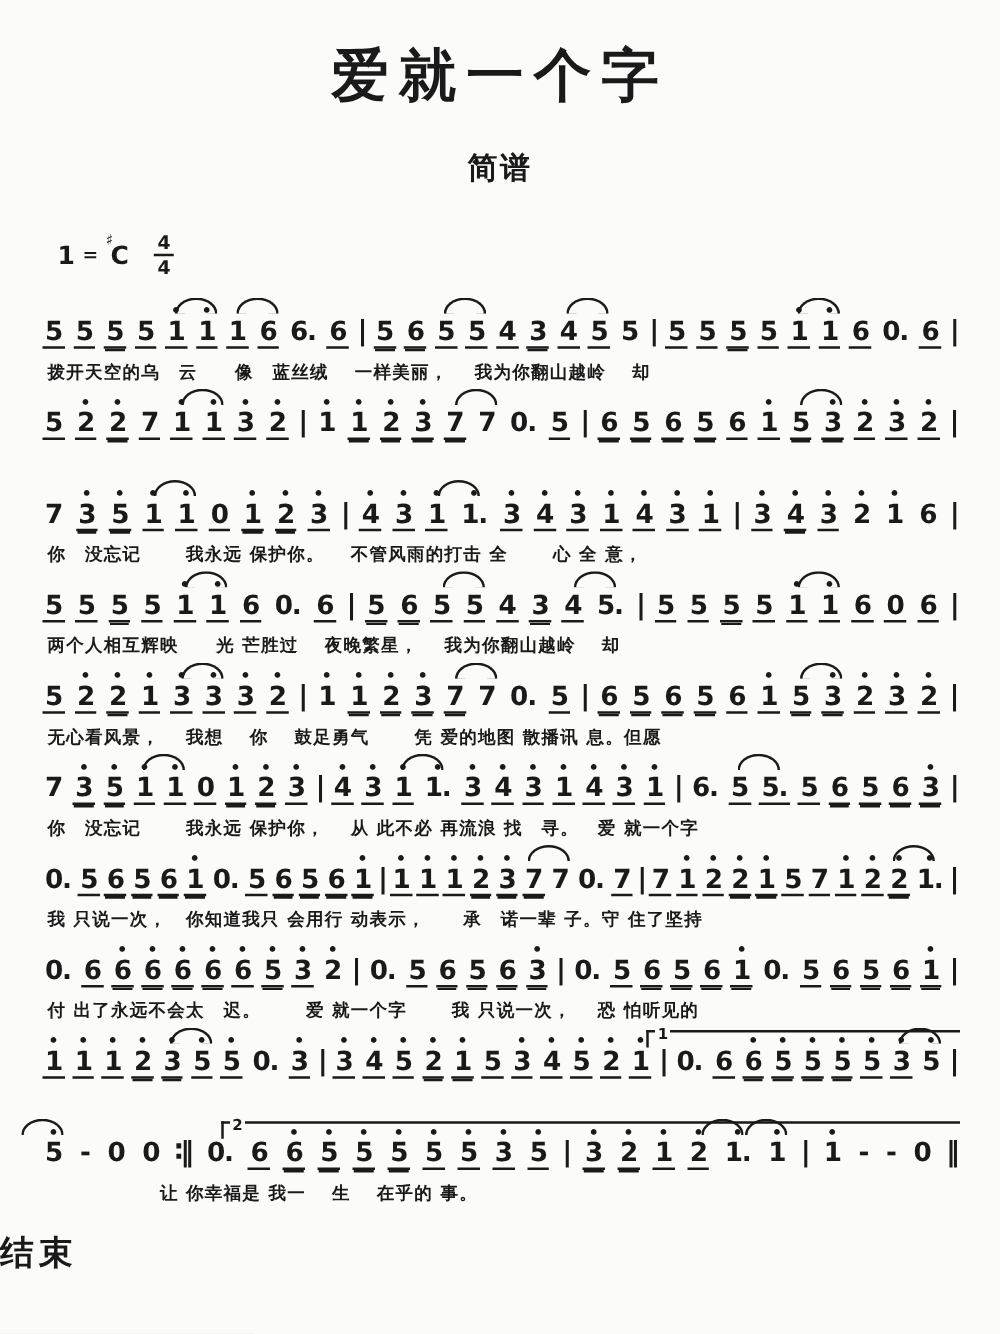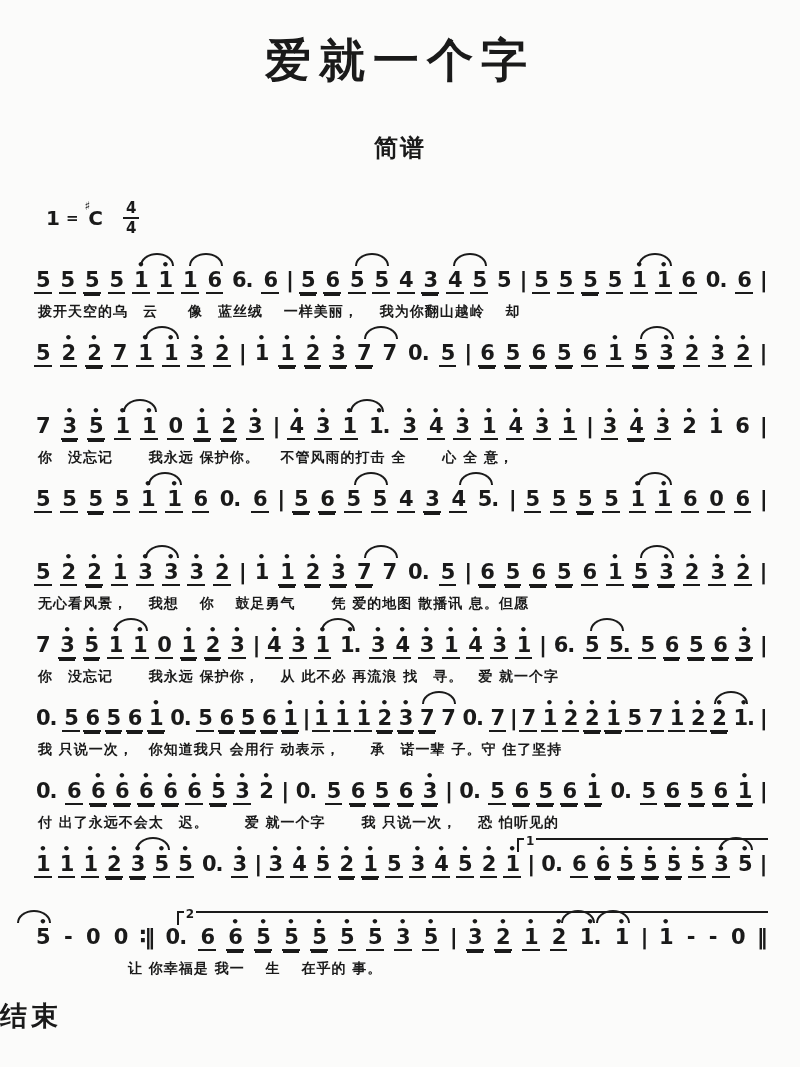--- a/index.html
+++ b/index.html
@@ -7,21 +7,21 @@
   body{ background:#e8e8e8; }
   .sheet{
     width:800px; height:1067px; margin:0 auto; background:var(--paper);
     color:var(--ink); font-family:"DejaVu Sans", sans-serif;
     overflow:hidden; box-sizing:border-box; padding-top:30px;
   }
   .title{
     text-align:center; font-size:46px; font-weight:900; letter-spacing:8px;
     font-family:Liberation Mono, monospace;
   }
-  .subtitle{ text-align:center; font-size:24px; font-weight:700; margin-top:40px; letter-spacing:2px; }
+  .subtitle{ text-align:center; font-size:24px; font-weight:700; margin-top:26px; letter-spacing:2px; }
   .keysig{
     margin:34px 0 0 46px; font-size:20px; font-weight:700; display:flex;
     align-items:center; gap:6px; height:40px;
   }
   .keysig .eq{ font-size:15px; }
   .keysig .sharp{ font-size:12px; vertical-align:super; position:relative; top:-7px; margin-right:-2px; }
   .timesig{ display:inline-flex; flex-direction:column; align-items:center; line-height:1; margin-left:14px; font-size:15px; font-weight:900; }
   .timesig .tnum{ padding:1px 3px; }
   .timesig .tden{ border-top:2px solid var(--ink); padding:2px 3px 0; }
   .score{ margin:12px 34px 0; }
@@ -204,20 +204,21 @@
           <span class="tok u1">5</span>
           <span class="tok u2">5</span>
           <span class="tok u1">5</span>
           <span class="tok u1">1<span class="odot">•</span></span>
           <span class="tok u1">1<span class="odot">•</span><span class="arc"></span></span>
           <span class="tok u1">6</span>
           <span class="tok u1">0</span>
           <span class="tok u1">6</span>
           <span class="bar">|</span>
         </div>
+        <div class="lyrics-line">两个人相互辉映　　光 芒胜过　 夜晚繁星，　 我为你翻山越岭　 却</div>
       </div>
       <div class="score-line">
         <div class="notes-row">
           <span class="tok u1">5</span>
           <span class="tok u1">2<span class="odot">•</span></span>
           <span class="tok u2">2<span class="odot">•</span></span>
           <span class="tok u1">1<span class="odot">•</span></span>
           <span class="tok u1">3<span class="odot">•</span></span>
           <span class="tok u1">3<span class="odot">•</span><span class="arc"></span></span>
           <span class="tok u1">3<span class="odot">•</span></span>

